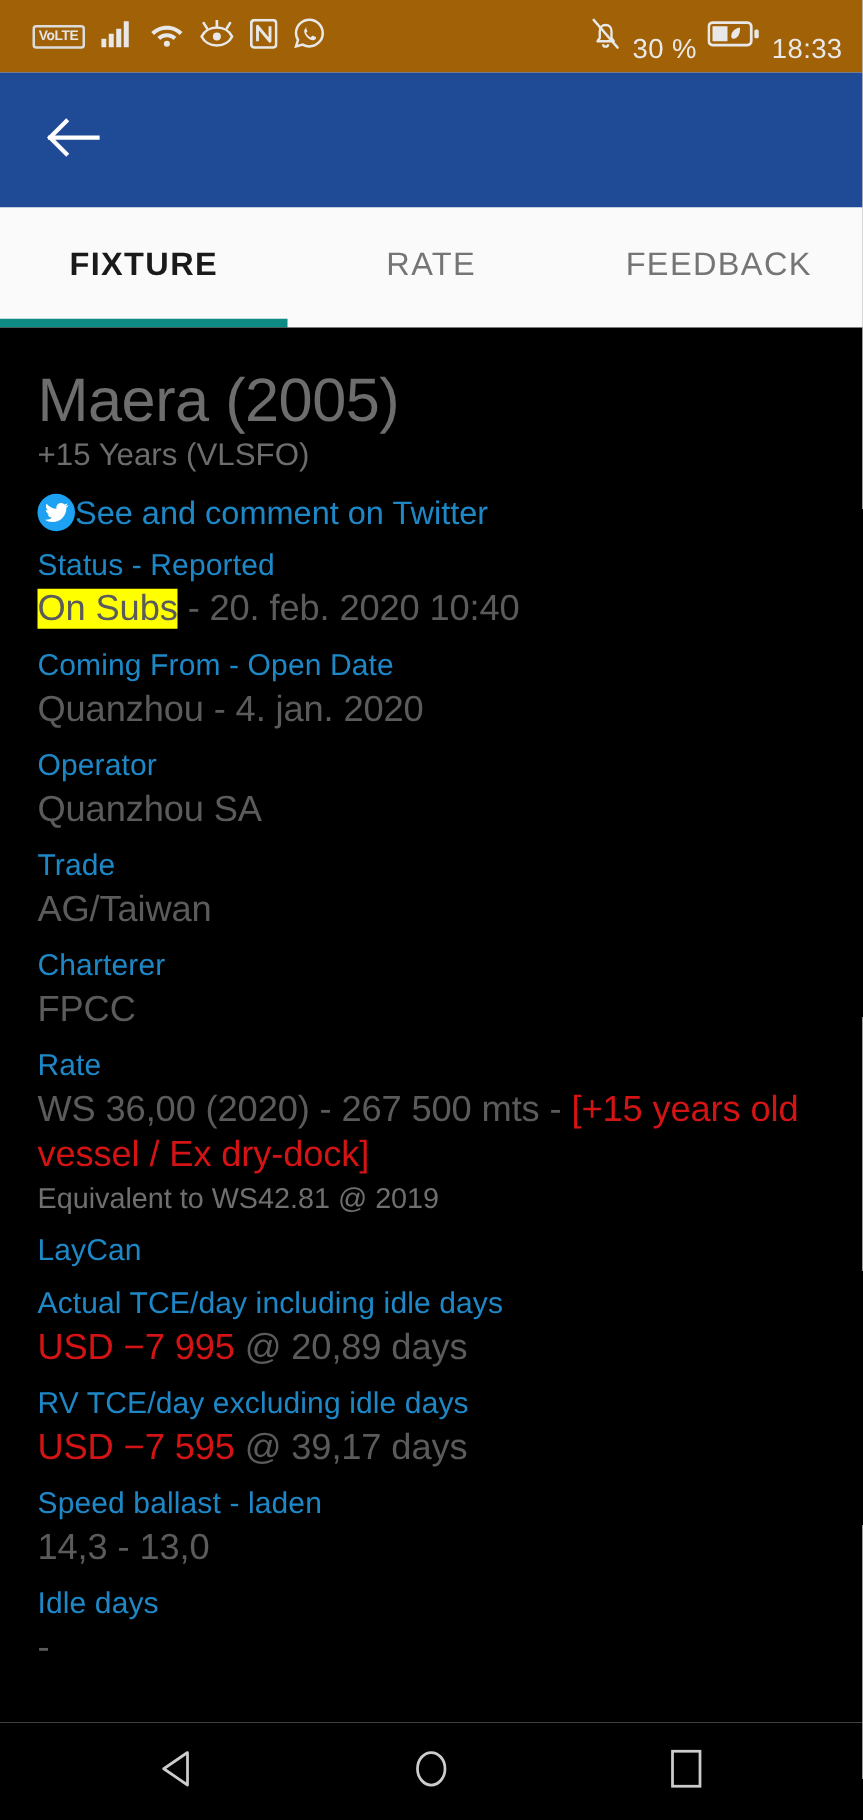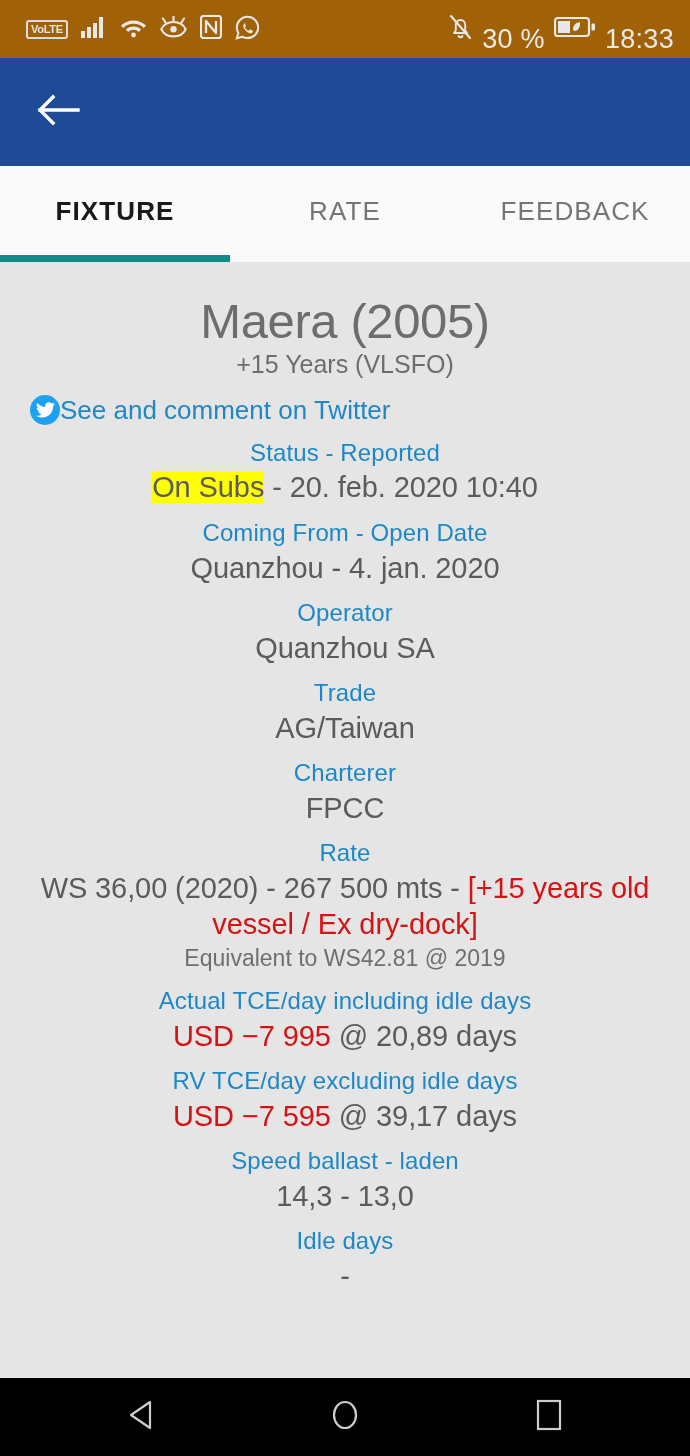--- a/index.html
+++ b/index.html
@@ -17,21 +17,21 @@
     display:flex; align-items:center; justify-content:space-between;
     padding:0 16px 0 26px; flex:0 0 58px;
   }
   .sb-left, .sb-right { display:flex; align-items:center; }
   .sb-left { gap:13px; }
   .sb-right { gap:9px; }
   .volte {
     border:2px solid #dcdcdc; border-radius:3px; font-size:11px; font-weight:bold;
     line-height:1; padding:2px 3px; letter-spacing:-0.3px; color:#e4e4e4;
   }
-  .sb-txt { font-size:27px; letter-spacing:0.3px; color:#e9e9e9;margin-top:20px; }
+  .sb-txt { font-size:22px; letter-spacing:0.3px; color:#e9e9e9;margin-top:20px; }
   .ico { display:block; }
 
   
   .appbar {
     height:108px; background:#1f4a95; flex:0 0 108px;
     display:flex; align-items:center; padding-left:30px;
   }
   .backbtn { width:56px; height:56px; display:flex; align-items:center; justify-content:center; cursor:pointer; }
 
   
@@ -44,22 +44,22 @@
     font-size:26px; letter-spacing:1.1px; color:#757575; cursor:pointer;
     padding-bottom:6px;
   }
   .tab.active { color:#1a1a1a; font-weight:700; }
   .tab-underline {
     position:absolute; left:0; bottom:0; width:230px; height:7px; background:#0e8b84;
   }
 
   
   .content {
-    flex:1 1 auto; overflow:hidden; background:#e5e5e5;
-    padding:34px 30px 0 30px; position:relative;text-align:center;
+    flex:1 1 auto; overflow:hidden; background:#000000;
+    padding:34px 30px 0 30px; position:relative;
   }
   .vessel-title {
     font-size:49px; color:#6d6d6d; font-weight:400; line-height:1.05;
     letter-spacing:-0.4px;
   }
   .vessel-sub {
     font-size:25px; color:#6d6d6d; margin-top:2px; line-height:1.25;
   }
   .twitter-row {
     display:flex; align-items:center; margin-top:14px; cursor:pointer;
@@ -216,20 +216,21 @@
       <div class="fvalue">FPCC</div>
     </div>
 
     <div class="field">
       <div class="flabel">Rate</div>
       <div class="fvalue"><span>WS 36,00 (2020) - 267 500 mts - </span><span class="red">[+15 years old vessel / Ex dry-dock]</span></div>
       <div class="small-note">Equivalent to WS42.81 @ 2019</div>
     </div>
 
     <div class="field">
+      <div class="flabel">LayCan</div>
     </div>
 
     <div class="field">
       <div class="flabel">Actual TCE/day including idle days</div>
       <div class="fvalue"><span class="red">USD −7 995</span><span> @ 20,89 days</span></div>
     </div>
 
     <div class="field">
       <div class="flabel">RV TCE/day excluding idle days</div>
       <div class="fvalue"><span class="red">USD −7 595</span><span> @ 39,17 days</span></div>

